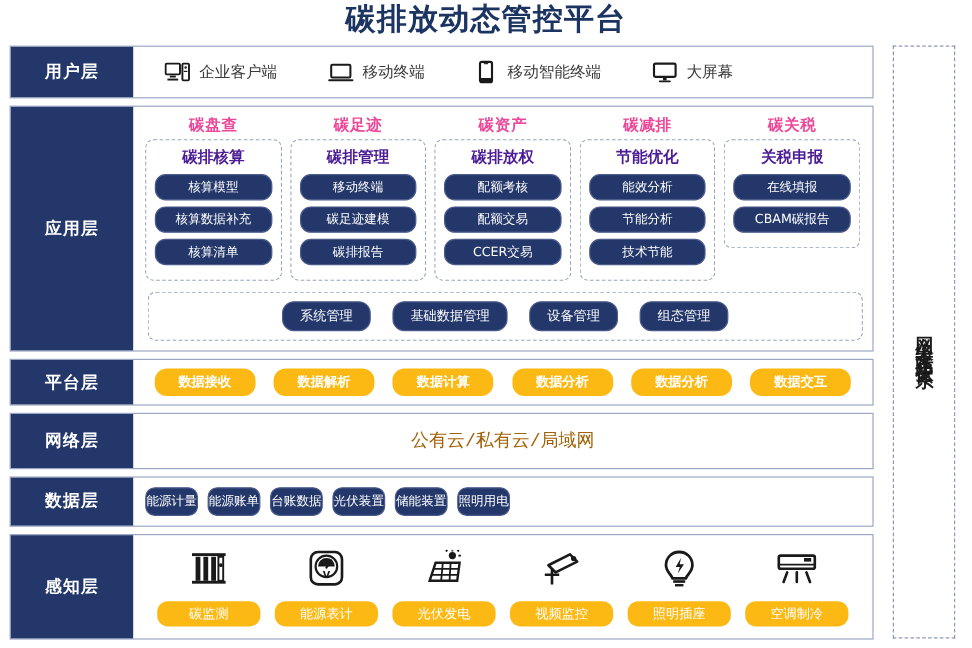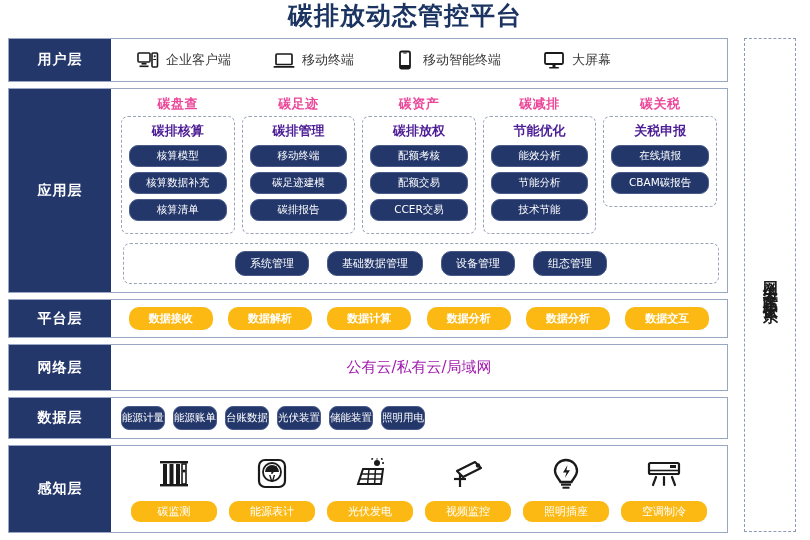--- a/index.html
+++ b/index.html
@@ -134,22 +134,23 @@
     font-size: 11px; font-weight: bold;
     border-radius: 10px;
     padding: 4px 0;
     width: 84px; text-align: center;
     white-space: nowrap;
   }
 
   
   .net-row {
     width: 100%; text-align: center;
-    font-size: 15px; color: #a21caf;
+    font-size: 15px; color: #a16207;
     padding: 13px 0;
+    font-family: Liberation Mono, monospace;
   }
 
   
   .data-grid {
     width: 100%;
     display: flex; flex-direction: row;
     padding: 8px 10px; gap: 7px;
   }
   .data-line { display: flex; justify-content: space-between; gap: 8px; }
   .dpill {

